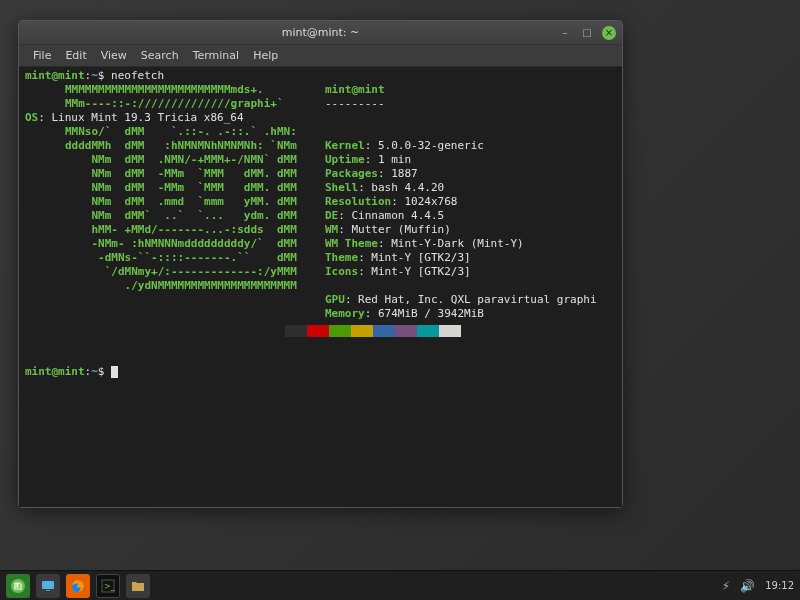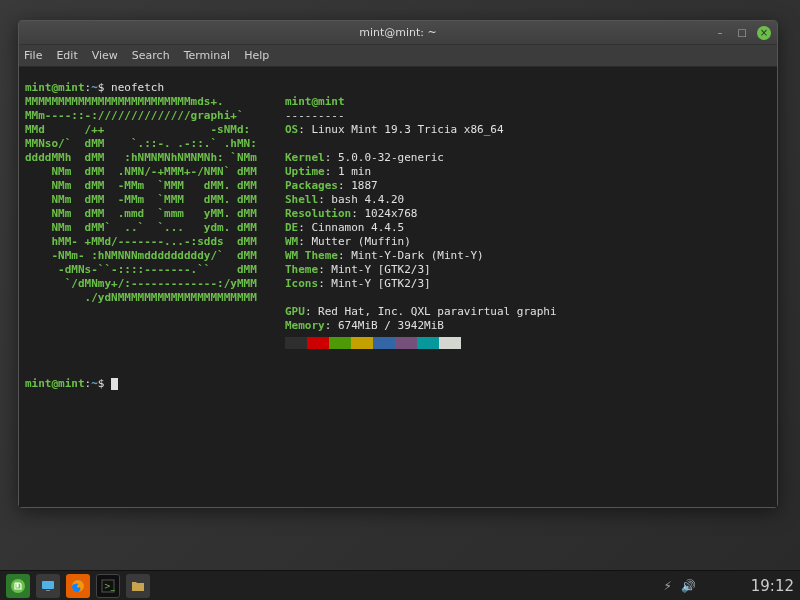--- a/index.html
+++ b/index.html
@@ -17,21 +17,21 @@
     width: 800px;
     height: 600px;
     position: relative;
     background: linear-gradient(135deg, #3a3a3a 0%, #2a2a2a 100%);
   }
   
   .window {
     position: absolute;
     left: 18px;
     top: 20px;
-    width: 760px;
+    width: 605px;
     background: #404040;
     border: 1px solid #555;
     border-radius: 4px;
     box-shadow: 0 4px 20px rgba(0,0,0,0.5);
   }
   .titlebar {
     height: 24px;
     background: linear-gradient(#4a4a4a,#3f3f3f);
     border-bottom: 1px solid #333;
     display: flex;
@@ -64,43 +64,43 @@
   .ctrl.close {
     background: #6cc04a;
     color: #2e2e2e;
   }
   .menubar {
     height: 22px;
     background: #3c3c3c;
     border-bottom: 1px solid #2a2a2a;
     display: flex;
     align-items: center;
-    padding: 0 5px;
+    padding: 0 14px;
     gap: 14px;
     font-family: "DejaVu Sans", sans-serif;
     font-size: 11px;
     color: #d0d0d0;
   }
   .menubar span { cursor: pointer; }
   .terminal-body {
     background: #1e1e1e;
-    padding: 14px 6px 6px 6px;
+    padding: 2px 6px 6px 6px;
     font-size: 11px;
     line-height: 14px;
     color: #d8d8d8;
     min-height: 440px;
     position: relative;
   }
   .line { white-space: pre; font-family: "DejaVu Sans Mono", monospace; }
   .green { color:#6cc04a; font-weight:bold; }
   .white { color:#e0e0e0; }
   .prompt-user { color:#6cc04a; font-weight:bold; }
   .prompt-tilde { color:#5fa8d3; font-weight:bold; }
   .row { display:flex; }
-  .ascii-col { width: 260px; white-space:pre; }
+  .ascii-col { width: 260px; white-space:pre;margin-left:40px; }
   .info-col { white-space:pre; }
   .key { color:#6cc04a; font-weight:bold; }
   .val { color:#e0e0e0; }
   .cursor {
     display:inline-block;
     width:7px;
     height:12px;
     background:#e0e0e0;
     vertical-align:text-bottom;
   }
@@ -132,21 +132,21 @@
     border-radius:3px;
     cursor:pointer;
   }
   .tb-icon.menu { background:#2d7a2d; color:#fff; font-weight:bold; }
   .tb-icon.files { background:#3a3a3a; color:#4fb3e8; }
   .tb-icon.firefox { background:#e66000; color:#fff; }
   .tb-icon.term { background:#0f0f0f; color:#6cc04a; border:1px solid #444; }
   .tb-icon.folder { background:#3a3a3a; color:#e0c060; }
   .tb-spacer { flex:1; }
   .tb-right { display:flex; align-items:center; gap:10px; }
-  .tb-time { font-size:15px;margin-left:44px; }
+  .tb-time { font-size:10px; }
   .tb-tray-icon { font-size:12px; color:#aaa; }
 </style>
 </head>
 <body>
 
 <div class="desktop">
 
   <div class="window">
     <div class="titlebar">
       <span>mint@mint: ~</span>
@@ -169,21 +169,20 @@
 
       <div class="row">
           <div class="ascii-col green">MMMMMMMMMMMMMMMMMMMMMMMMMmds+.</div>
           <div class="info-col"><span class="key">mint@mint</span></div>
         </div>
       <div class="row">
           <div class="ascii-col green">MMm----::-://////////////graphi+`</div>
           <div class="info-col"><span class="val">---------</span></div>
         </div>
       <div class="row">
-          <div class="ascii-col green">MMd      /++                -sNMd:</div>
           <div class="info-col"><span class="key">OS</span><span class="val">: Linux Mint 19.3 Tricia x86_64</span></div>
         </div>
       <div class="row">
           <div class="ascii-col green">MMNso/`  dMM    `.::-. .-::.` .hMN:</div>
         </div>
       <div class="row">
           <div class="ascii-col green">ddddMMh  dMM   :hNMNMNhNMNMNh: `NMm</div>
           <div class="info-col"><span class="key">Kernel</span><span class="val">: 5.0.0-32-generic</span></div>
         </div>
       <div class="row">

